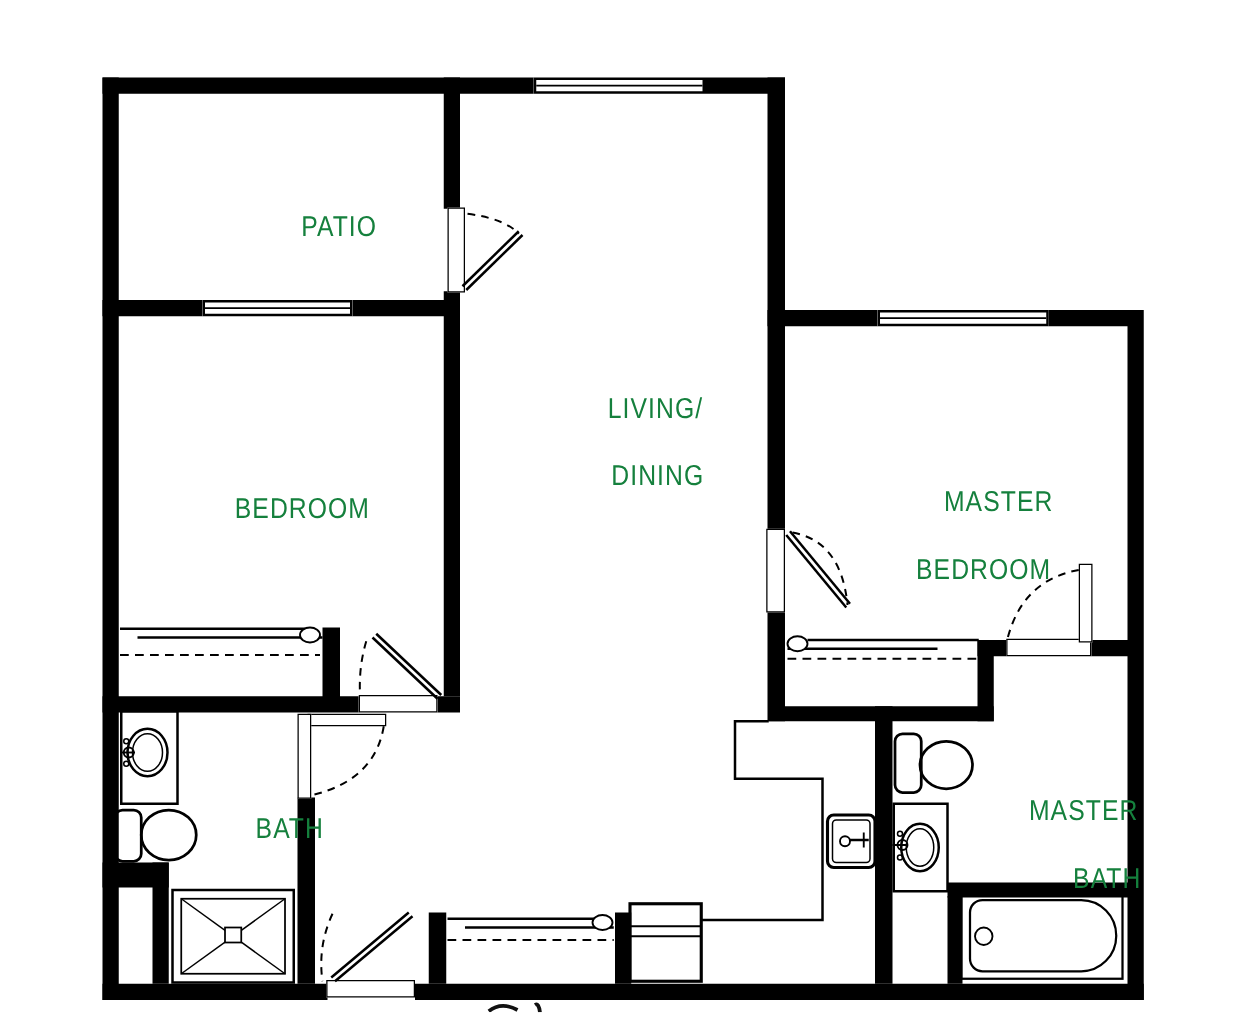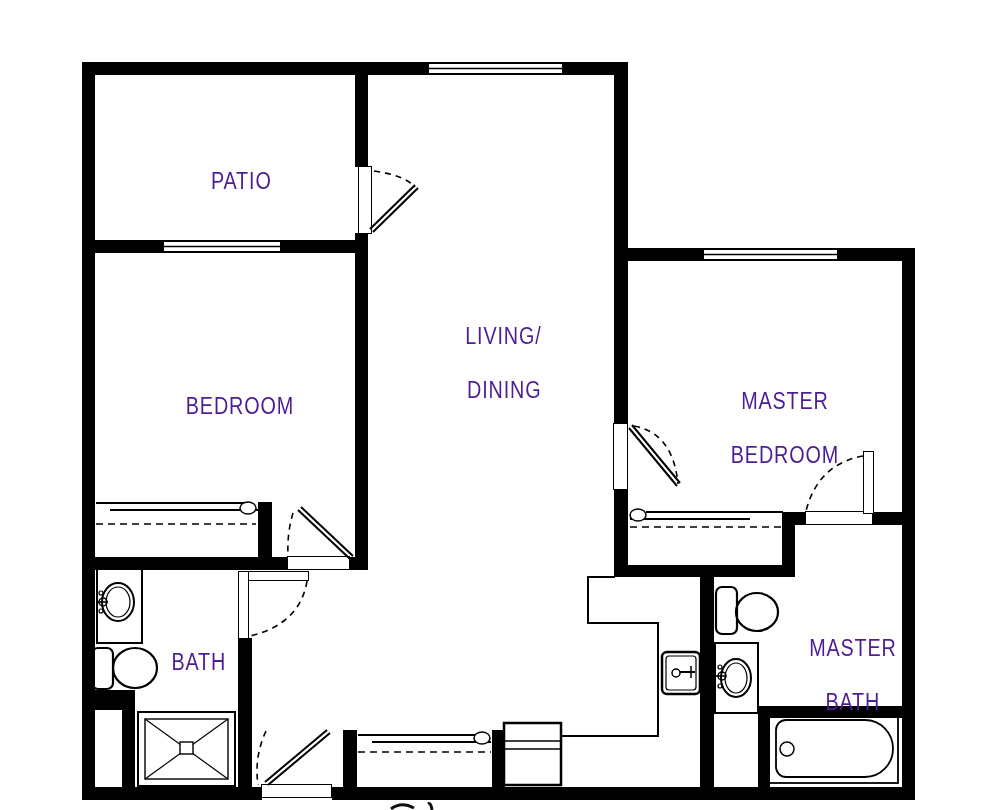--- a/index.html
+++ b/index.html
@@ -1,21 +1,21 @@
 <!DOCTYPE html>
 <html><head>
 <meta charset="utf-8">
 <style>
   html,body{margin:0;padding:0;background:#ffffff;}
   #plan{position:relative;width:998px;height:810px;background:#ffffff;overflow:hidden;
         font-family:"Liberation Sans", sans-serif;}
   .w{position:absolute;background:#000;}
   .win{position:absolute;background:#fff;border:2px solid #000;box-sizing:border-box;}
   .thr{position:absolute;background:#fff;border:1.5px solid #000;box-sizing:border-box;}
-  .lbl{position:absolute;color:#4c1d95;font-size:23px;line-height:27px;text-align:center;
+  .lbl{position:absolute;color:#15803d;font-size:23px;line-height:27px;text-align:right;
        letter-spacing:1px;white-space:pre;}
   .lbl>span{display:inline-block;transform:scaleX(.86);transform-origin:center;}
   svg.ov{position:absolute;left:0;top:0;}
 </style>
 </head>
 <body>
 
 <div id="plan">
 
   <div class="w" style="left:82px;top:62px;width:13px;height:738px"></div>
@@ -187,21 +187,21 @@
     <g stroke="#111" fill="none">
       <path d="M391,809 Q401,801 414,808" stroke-width="3"></path>
       <path d="M428,804 q3,-2 4,6" stroke-width="3"></path>
     </g>
   </svg>
 
   <div class="lbl" style="left:147px;top:141px;width:160px">
     <span>PATIO</span>
   </div>
 
-  <div class="lbl" style="left:409px;top:296px;width:160px">
+  <div class="lbl" style="left:409px;top:286px;width:160px">
     <span>LIVING/</span><br>
     <span>DINING</span>
   </div>
 
   <div class="lbl" style="left:145px;top:366px;width:160px">
     <span>BEDROOM</span>
   </div>
 
   <div class="lbl" style="left:690px;top:361px;width:160px">
     <span>MASTER</span><br>

